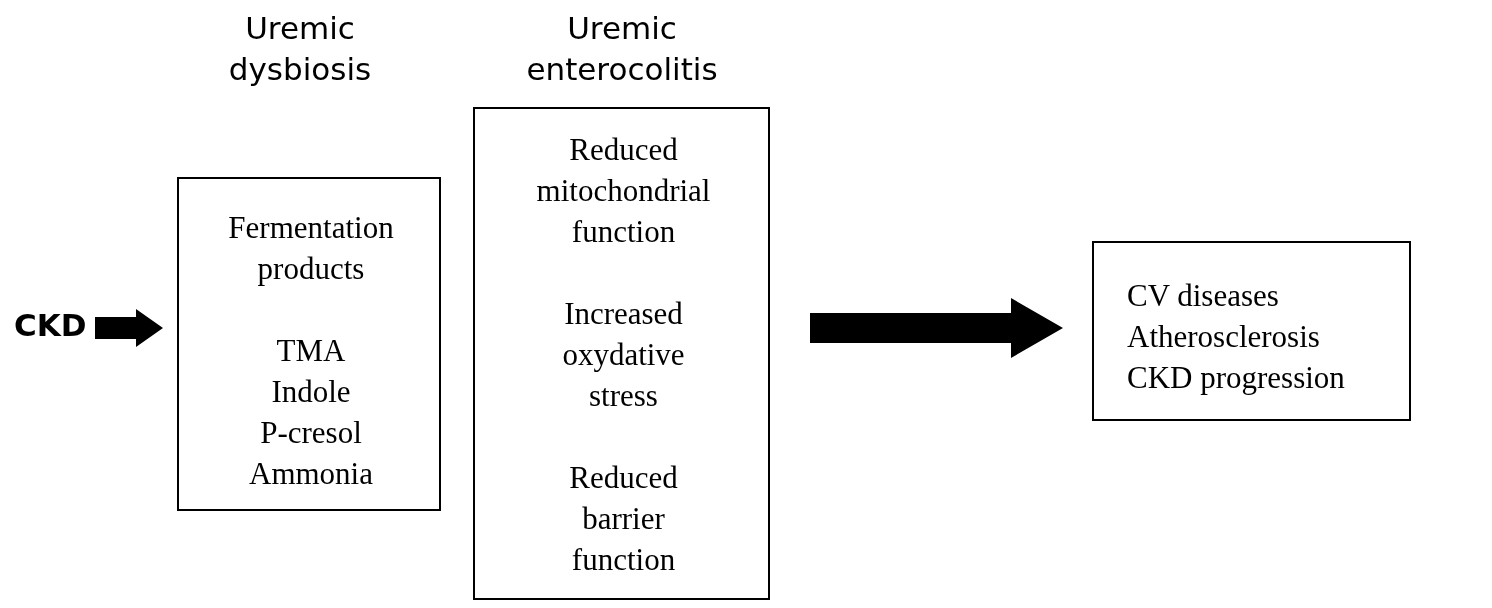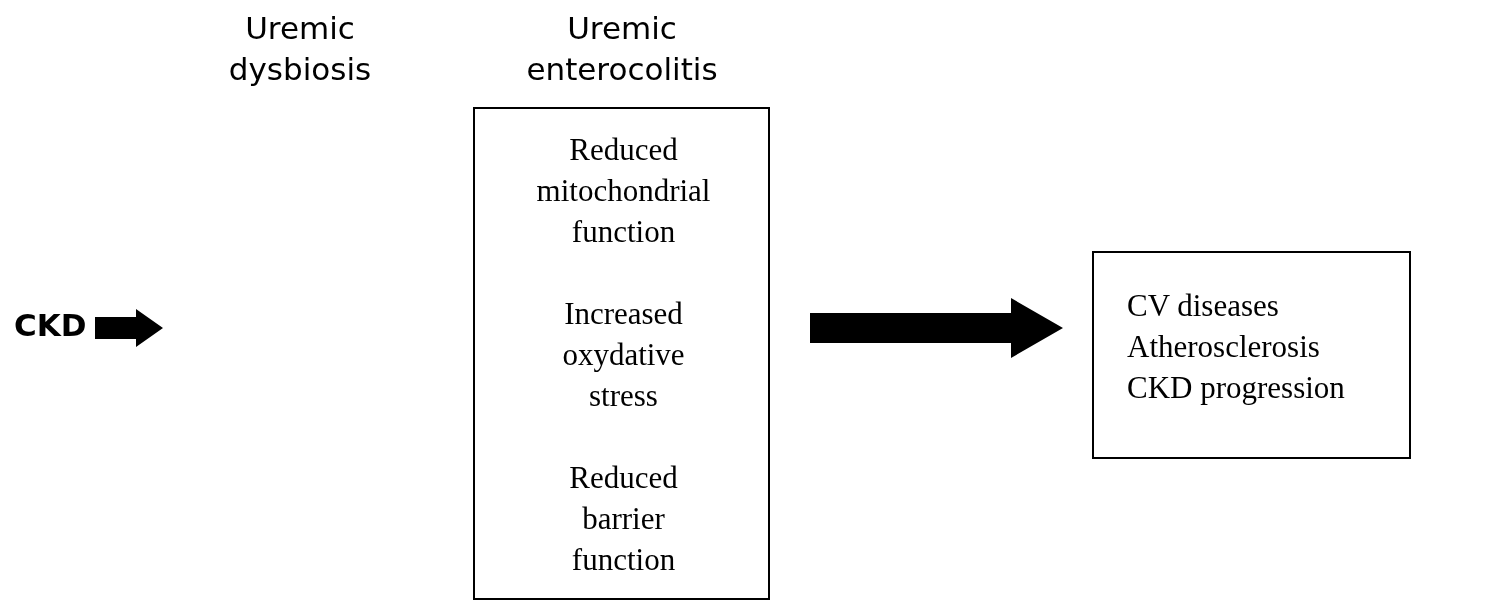--- a/index.html
+++ b/index.html
@@ -67,20 +67,29 @@
 enterocolitis</div>
 
   <div class="ckd-label" style="left:14px; top:307px;">CKD</div>
 
   <div class="arrow" style="left:95px; top:309px; width:68px; height:38px;">
     <svg width="68" height="38" viewBox="0 0 68 38">
       <polygon points="0,8 41,8 41,0 68,19 41,38 41,30 0,30" fill="#000000"></polygon>
     </svg>
   </div>
 
+  <div class="box" style="left:177px; top:177px; width:264px; height:334px;">
+    <div class="box-text center-text" style="left:0; top:28px; width:264px;">Fermentation
+products
+
+TMA
+Indole
+P-cresol
+Ammonia</div>
+  </div>
 
   <div class="box" style="left:473px; top:107px; width:297px; height:493px;">
     <div class="box-text center-text" style="left:0; top:20px; width:297px;">Reduced
 mitochondrial
 function
 
 Increased
 oxydative
 stress
 
@@ -88,19 +97,19 @@
 barrier
 function</div>
   </div>
 
   <div class="arrow" style="left:810px; top:298px; width:253px; height:60px;">
     <svg width="253" height="60" viewBox="0 0 253 60">
       <polygon points="0,15 201,15 201,0 253,30 201,60 201,45 0,45" fill="#000000"></polygon>
     </svg>
   </div>
 
-  <div class="box" style="left:1092px; top:251px; width:319px; height:208px;">
+  <div class="box" style="left:1092px; top:241px; width:319px; height:180px;">
     <div class="box-text left-text" style="left:33px; top:32px; width:286px;">CV diseases
 Atherosclerosis
 CKD progression</div>
   </div>
 
 </div>
 
 </body></html>

